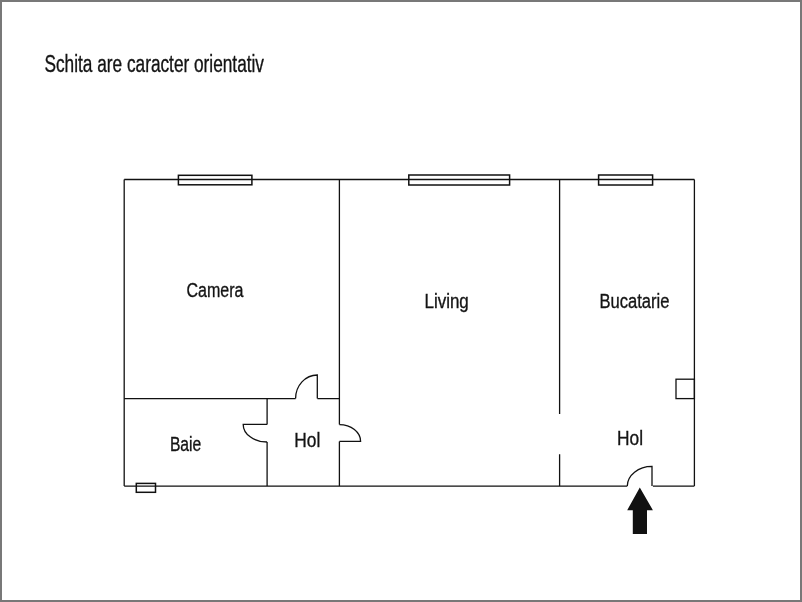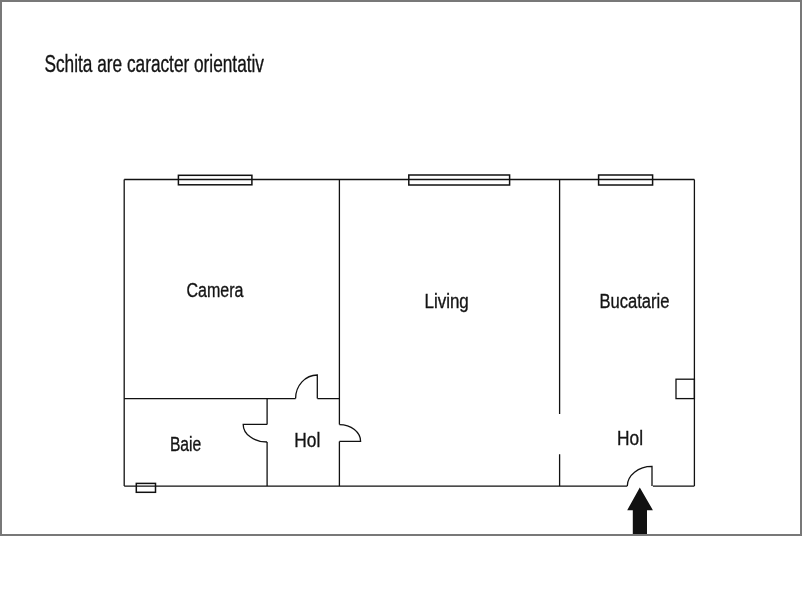--- a/index.html
+++ b/index.html
@@ -1,17 +1,17 @@
 <!DOCTYPE html>
 <html><head>
 <meta charset="utf-8">
 <style>
   html,body{margin:0;padding:0;}
   body{width:802px;height:602px;background:#fff;overflow:hidden;}
-  .frame{box-sizing:border-box;width:802px;height:536px;border:2px solid #787878;position:relative;}
+  .frame{box-sizing:border-box;width:802px;height:602px;border:2px solid #787878;position:relative;}
   svg{position:absolute;left:0;top:0;}
   text{font-family:"Liberation Sans",sans-serif;fill:#141414;stroke:#141414;stroke-width:0.35;}
 </style>
 </head>
 <body>
 
 <div class="frame">
 <svg width="798" height="598" viewBox="2 2 798 598">
 
   <text x="44.5" y="71.5" font-size="23" textLength="219.5" lengthAdjust="spacingAndGlyphs">Schita are caracter orientativ</text>

